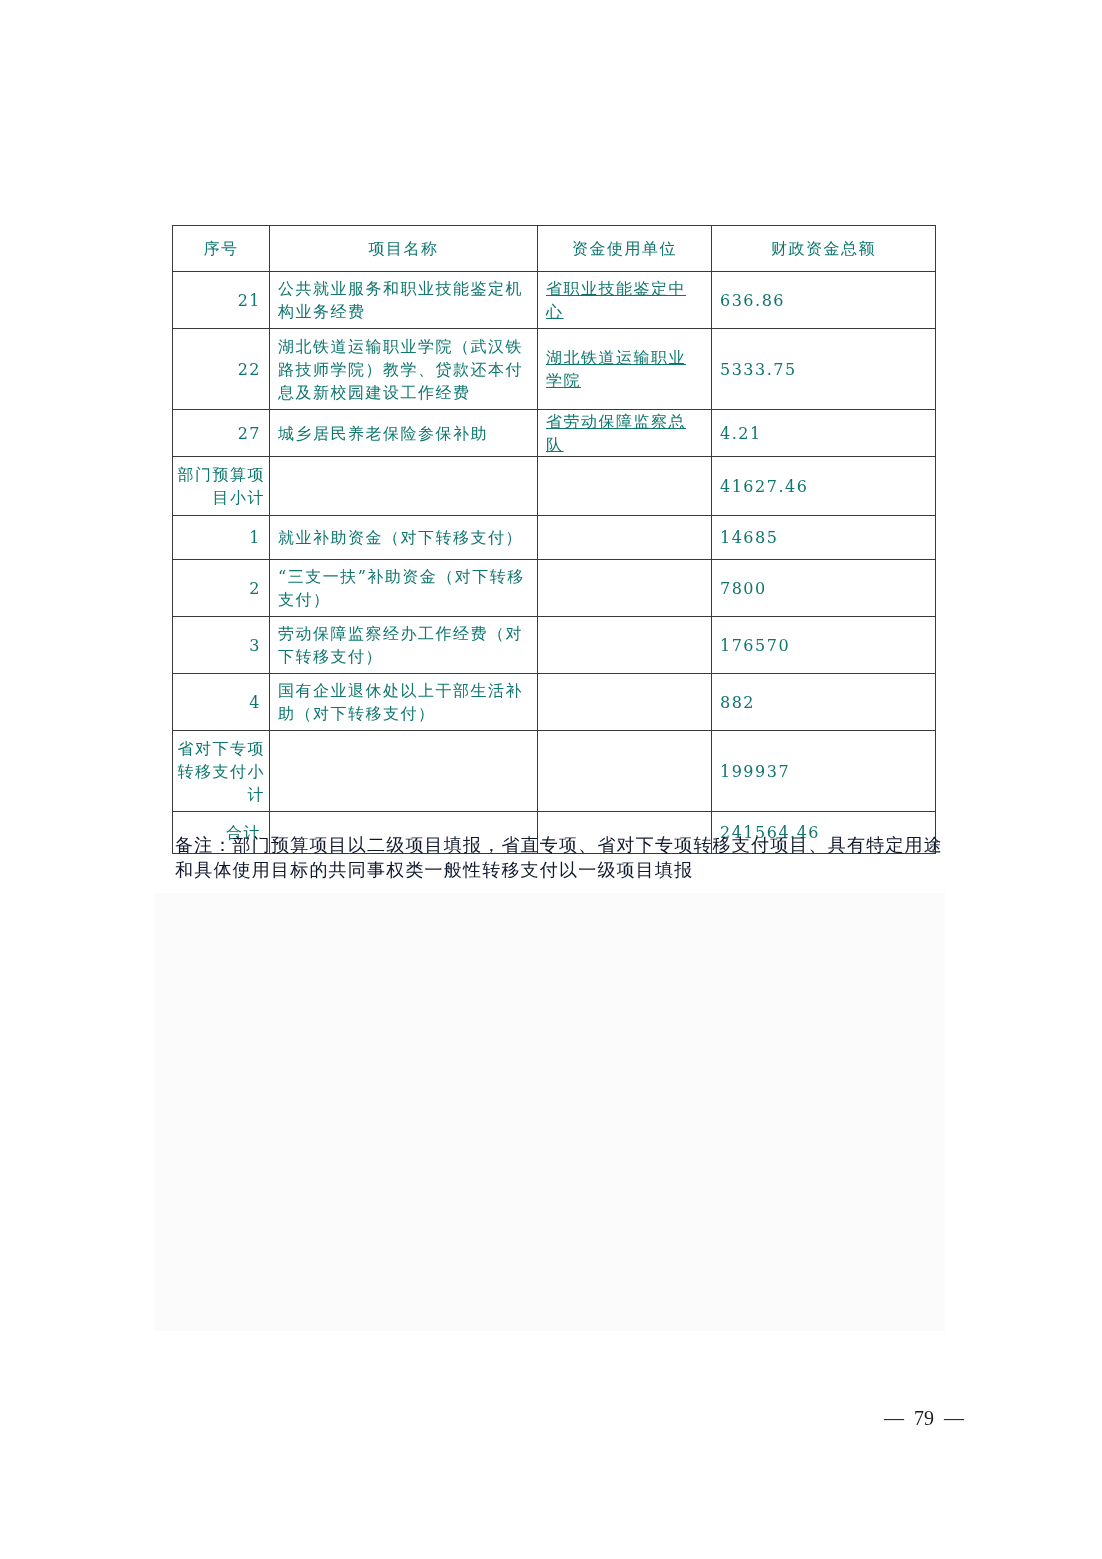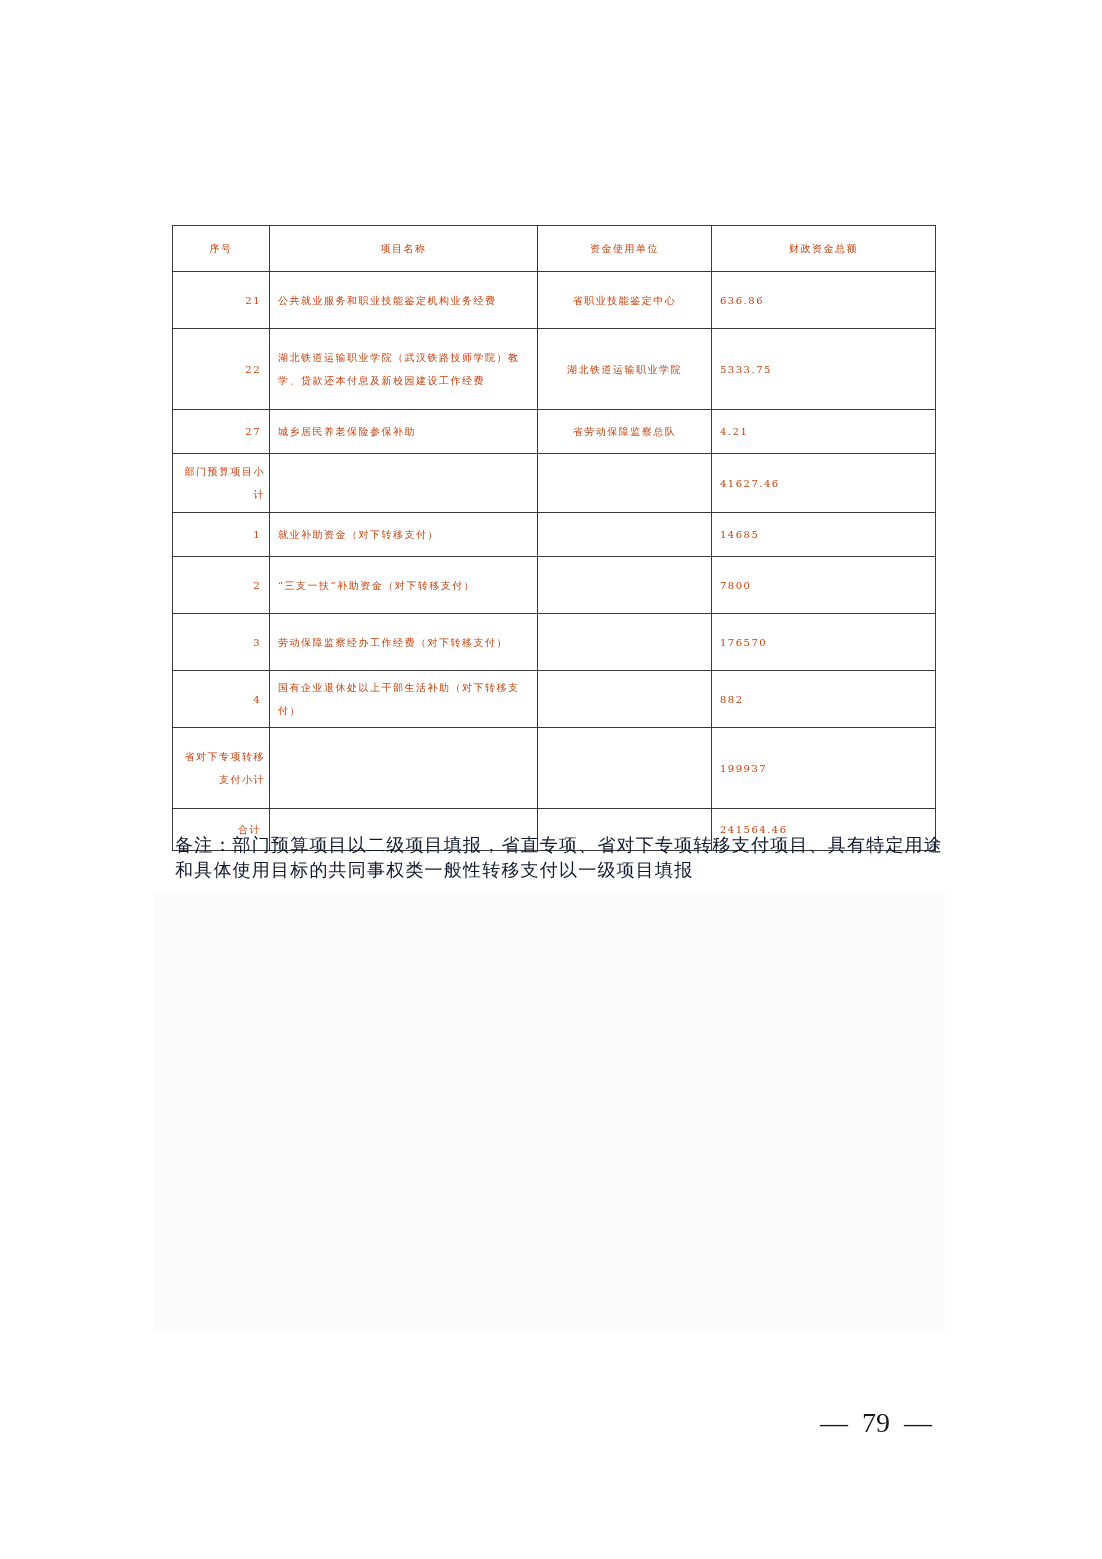--- a/index.html
+++ b/index.html
@@ -26,52 +26,52 @@
     .doc-table {
       position: absolute;
       left: 172px;
       top: 225px;
       border-collapse: collapse;
       table-layout: fixed;
       width: 763px;
     }
     .doc-table td, .doc-table th {
       border: 1.3px solid #3a3a3a;
-      font-size: 10px;
+      font-size: 16px;
       font-weight: normal;
       line-height: 23px;
       letter-spacing: 1.5px;
       padding: 0 8px;
-      color: #c2410c;
+      color: #0f766e;
       vertical-align: middle;
     }
     .doc-table th {
       text-align: center;
     }
     .c-idx { text-align: right; }
     .c-name { text-align: left; }
-    .c-unit { text-align: center; }
+    .c-unit { text-align: left; text-decoration: underline; }
     .c-amt { text-align: left; letter-spacing: 1px; }
     .c-idx.label { padding: 0 4px; }
     .bold { font-weight: bold; }
     .note {
       position: absolute;
       left: 175px;
       top: 832px;
       width: 770px;
       font-size: 18px;
       line-height: 25px;
       letter-spacing: 1.2px;
       color: #0f172a;
     }
     .page-number {
       position: absolute;
-      left: 820px;
+      left: 884px;
       top: 1407px;
-      font-size: 28px;
+      font-size: 20px;
       color: #1a1a1a;
       font-family: "Liberation Serif", "DejaVu Serif", serif;
       white-space: pre;
     }
   </style>
 </head>
 <body>
 
 <div class="faint-panel"></div>
 

